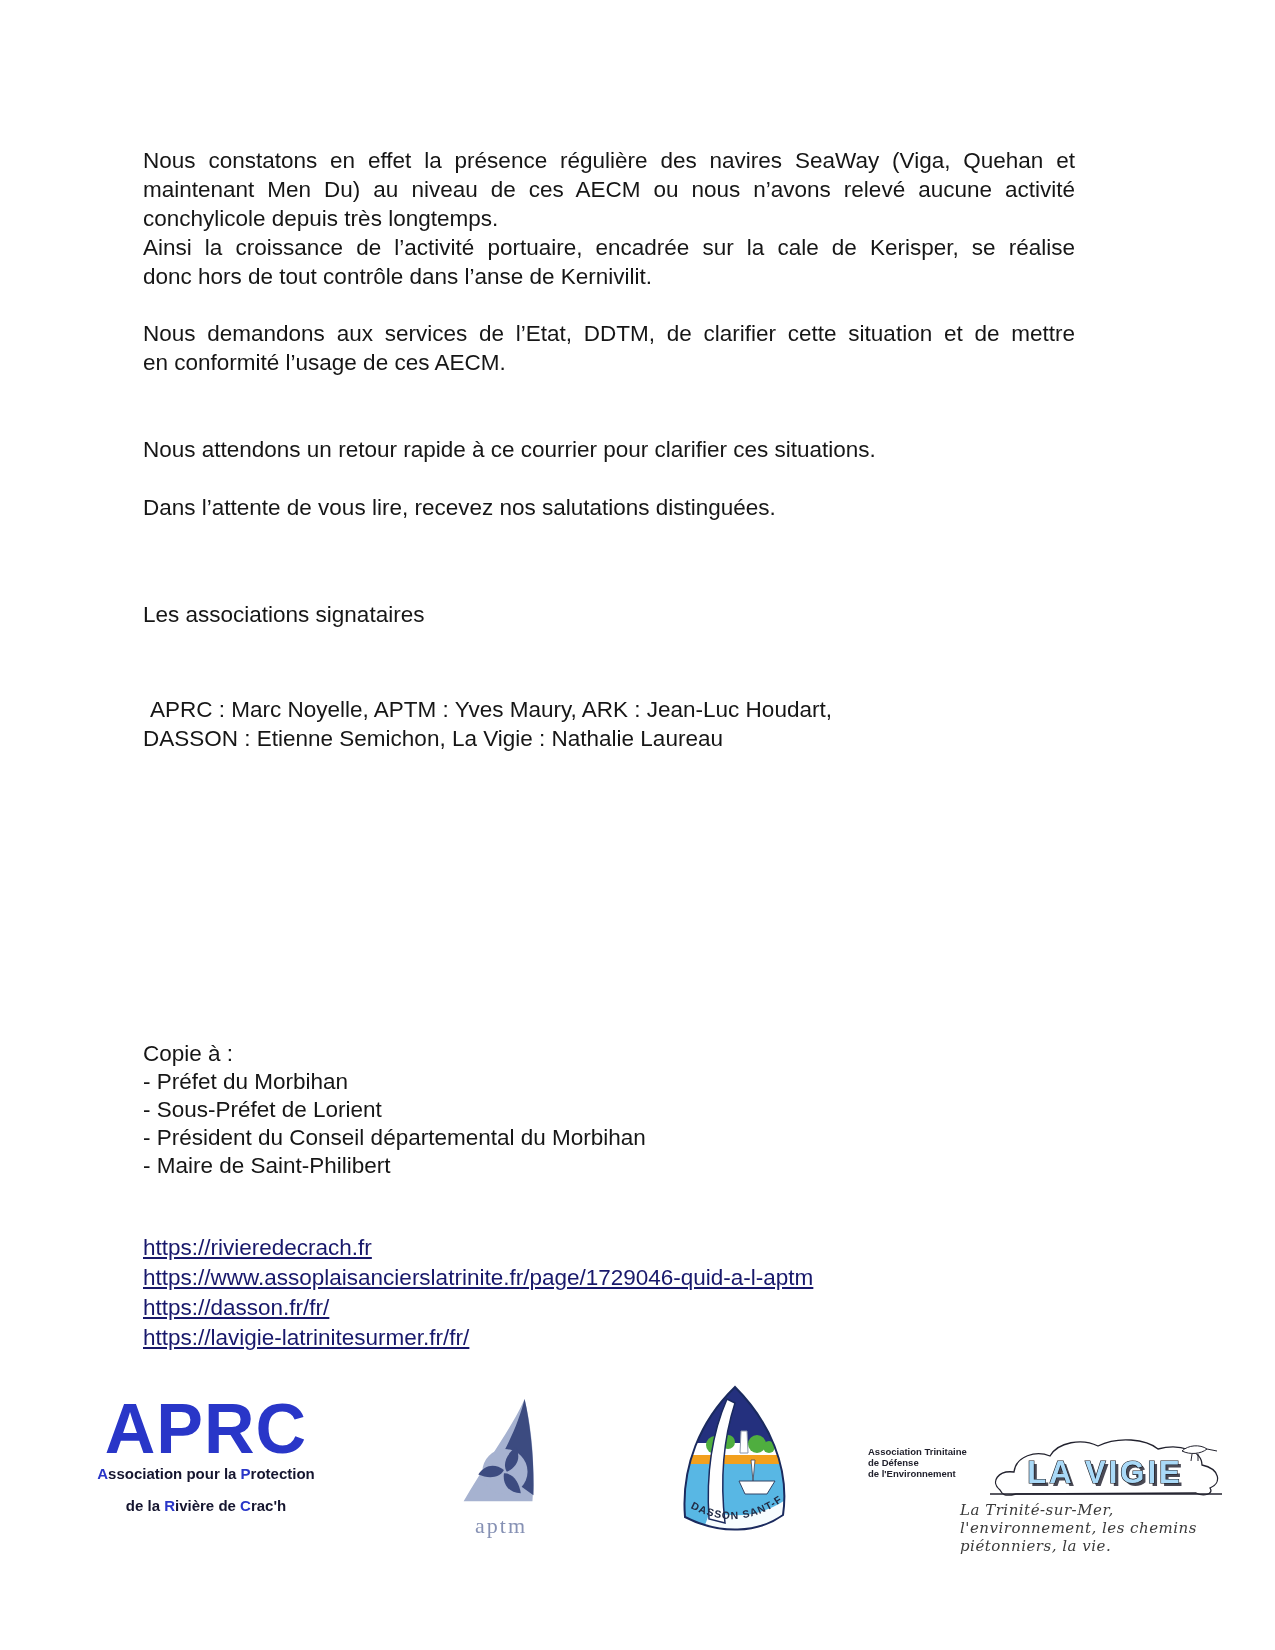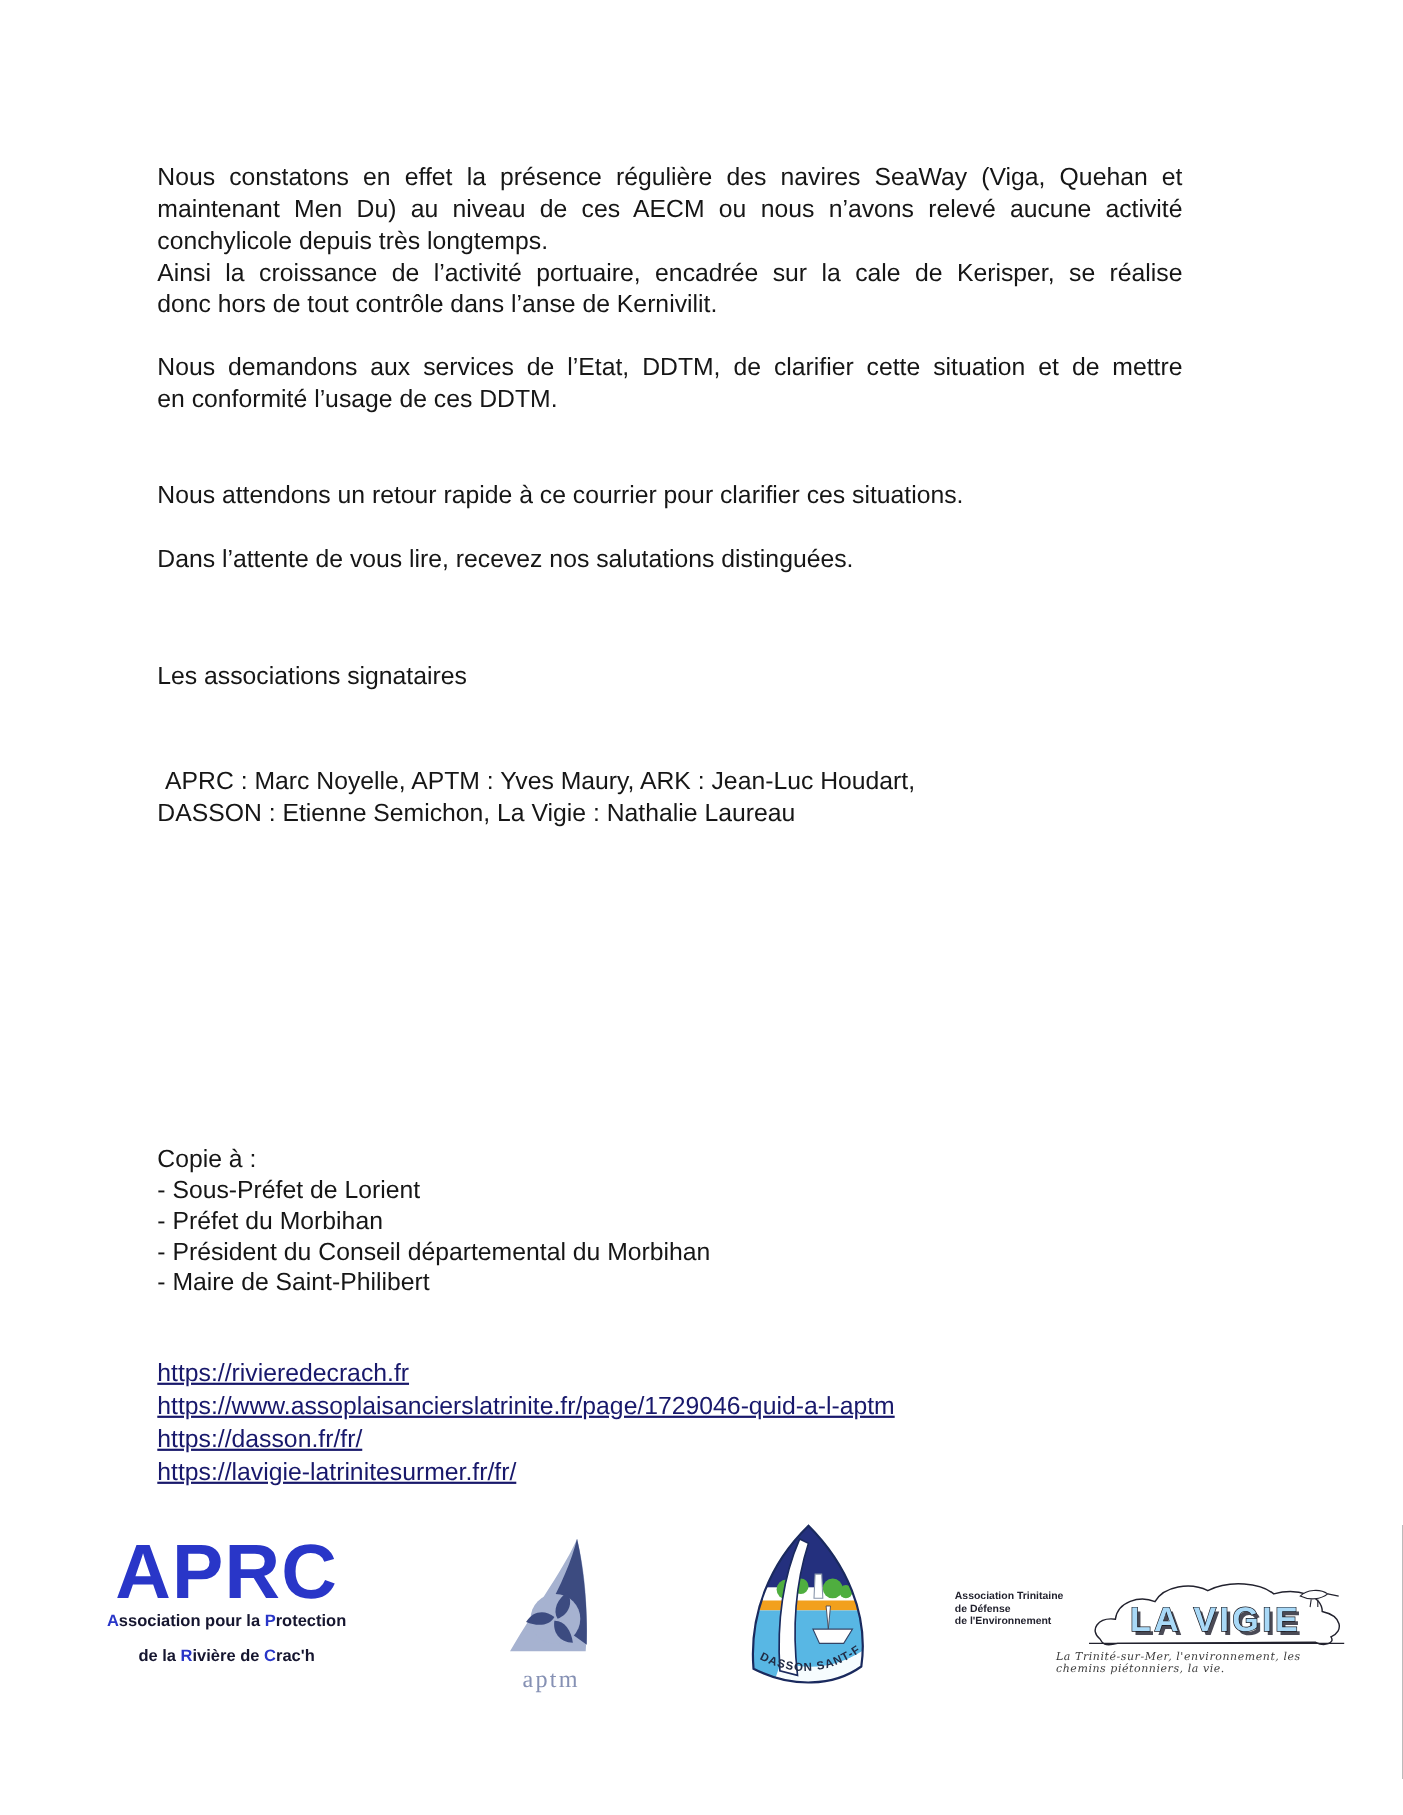--- a/index.html
+++ b/index.html
@@ -26,38 +26,38 @@
   .aprc .accent { color:#2936C8; }
   
   .aptm { left:430px; top:1395px; width:142px; text-align:center; }
   .aptm-label { font-family:"Liberation Serif", serif; font-size:22px; color:#8691B4; letter-spacing:2px; margin-top:-2px; }
   
   .dasson { left:655px; top:1383px; width:156px; height:156px; }
   
   .lavigie { left:868px; top:1438px; width:360px; }
   .lavigie-top { display:flex; align-items:flex-start; }
   .lavigie-assoc { width:118px; margin-top:8px; font-size:9.5px; font-weight:bold; color:#22222e; line-height:11px; text-align:left; }
-  .lavigie-tag { margin:1px 0 0 92px; font-family:"DejaVu Serif", serif; font-style:italic; font-size:10px; color:#3a3a3a; letter-spacing:0.5px; }
+  .lavigie-tag { margin:1px 0 0 92px; font-family:"DejaVu Serif", serif; font-style:italic; font-size:15px; color:#3a3a3a; letter-spacing:0.5px; }
 </style>
 </head>
 <body>
 
 <div class="page">
 
   <div class="tblock" style="top:146px">
     <div class="line j">Nous constatons en effet la présence régulière des navires SeaWay (Viga, Quehan et</div>
     <div class="line j">maintenant Men Du) au niveau de ces AECM ou nous n’avons relevé aucune activité</div>
     <div class="line">conchylicole depuis très longtemps.</div>
     <div class="line j">Ainsi la croissance de l’activité portuaire, encadrée sur la cale de Kerisper, se réalise</div>
     <div class="line">donc hors de tout contrôle dans l’anse de Kernivilit.</div>
   </div>
 
   <div class="tblock" style="top:319px">
     <div class="line j">Nous demandons aux services de l’Etat, DDTM, de clarifier cette situation et de mettre</div>
-    <div class="line">en conformité l’usage de ces DDTM.</div>
+    <div class="line">en conformité l’usage de ces AECM.</div>
   </div>
 
   <div class="tblock" style="top:435px">
     <div class="line">Nous attendons un retour rapide à ce courrier pour clarifier ces situations.</div>
   </div>
 
   <div class="tblock" style="top:493px">
     <div class="line">Dans l’attente de vous lire, recevez nos salutations distinguées.</div>
   </div>
 
@@ -65,22 +65,22 @@
     <div class="line">Les associations signataires</div>
   </div>
 
   <div class="tblock" style="top:695px">
     <div class="line indent1">APRC : Marc Noyelle, APTM : Yves Maury, ARK : Jean-Luc Houdart,</div>
     <div class="line">DASSON : Etienne Semichon, La Vigie : Nathalie Laureau</div>
   </div>
 
   <div class="tblock copy" style="top:1040px">
     <div class="line">Copie à :</div>
+    <div class="line">- Préfet du Morbihan</div>
     <div class="line">- Sous-Préfet de Lorient</div>
-    <div class="line">- Préfet du Morbihan</div>
     <div class="line">- Président du Conseil départemental du Morbihan</div>
     <div class="line">- Maire de Saint-Philibert</div>
   </div>
 
   <div class="tblock links" style="top:1233px">
     <a>https://rivieredecrach.fr</a>
     <a>https://www.assoplaisancierslatrinite.fr/page/1729046-quid-a-l-aptm</a>
     <a>https://dasson.fr/fr/</a>
     <a>https://lavigie-latrinitesurmer.fr/fr/</a>
   </div>

